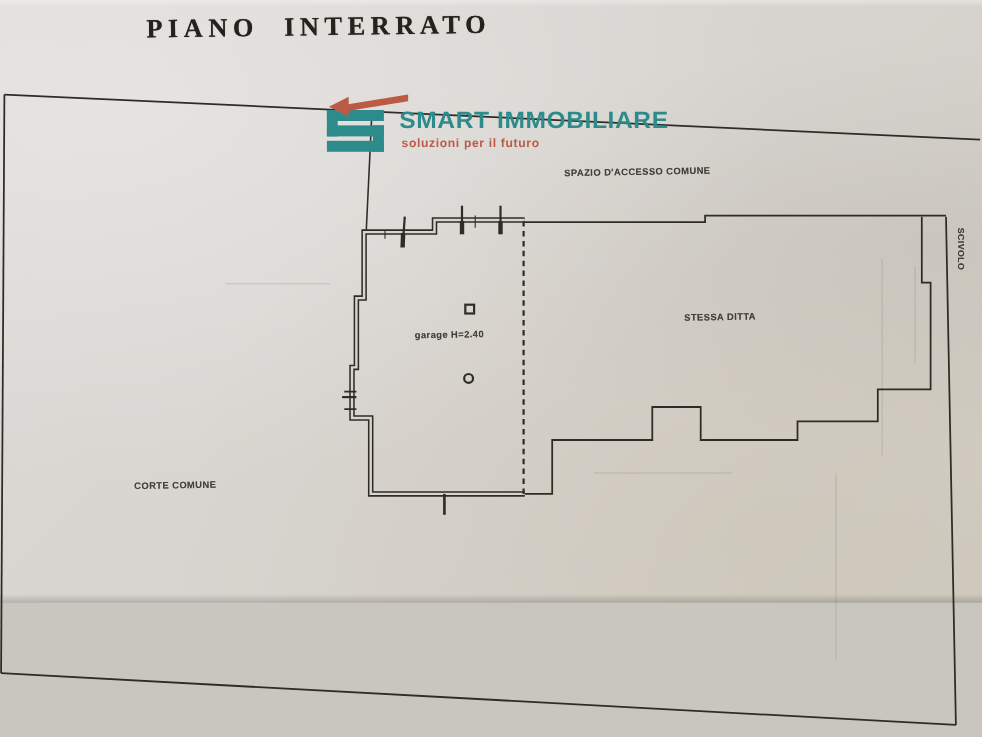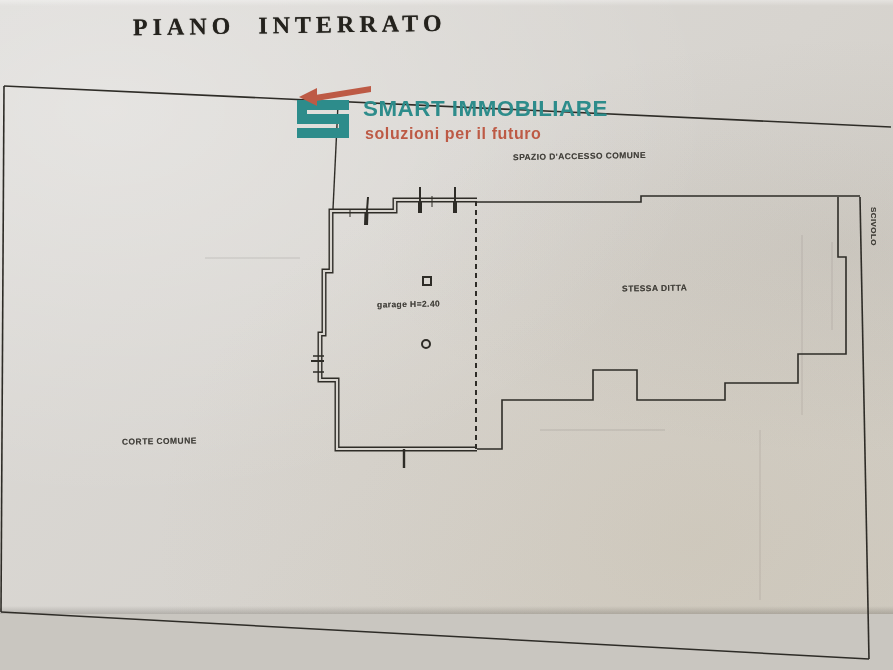--- a/index.html
+++ b/index.html
@@ -2,21 +2,21 @@
 <html style="--paper: #d8d5cf; --ink: #2e2c27; --logo-teal: #2d8c8b; --logo-red: #bd5a45; --title-ink: #24221d;"><head>
 <meta charset="utf-8">
 <style>
   html,body{margin:0;padding:0;}
   body{
     width:893px;height:670px;overflow:hidden;
     font-family:"Liberation Sans", sans-serif;
     background:#c9c6c0;
   }
   .page{
-    position:relative;width:893px;height:614px;
+    position:relative;width:893px;height:548px;
     background:
       radial-gradient(ellipse at 78% 88%, rgba(186,170,138,0.20), transparent 55%),
       radial-gradient(ellipse at 12% 18%, rgba(255,255,255,0.30), transparent 55%),
       radial-gradient(ellipse at 95% 40%, rgba(120,112,100,0.10), transparent 40%),
       linear-gradient(135deg, #dcdad7 0%, #d7d4cf 55%, #d1cdc5 100%);
   }
   .page::after{
     content:"";position:absolute;left:0;right:0;bottom:0;height:8px;
     background:linear-gradient(to bottom, rgba(0,0,0,0), rgba(50,46,40,0.22));
     pointer-events:none;
@@ -68,21 +68,21 @@
   .logo-brand{
     position:absolute;left:66px;top:13px;
     font-size:21.5px;font-weight:700;
     letter-spacing:0.5px;
     color:var(--logo-teal,#2d8c8b);
     transform:scaleX(1.04);transform-origin:left;
     white-space:nowrap;
   }
   .logo-tagline{
     position:absolute;left:68px;top:41px;
-    font-size:16px;font-weight:700;
+    font-size:11px;font-weight:700;
     letter-spacing:0.6px;
     color:var(--logo-red,#bd5a45);
     white-space:nowrap;
   }
 </style>
 </head>
 <body>
 
 <div class="page">
 

